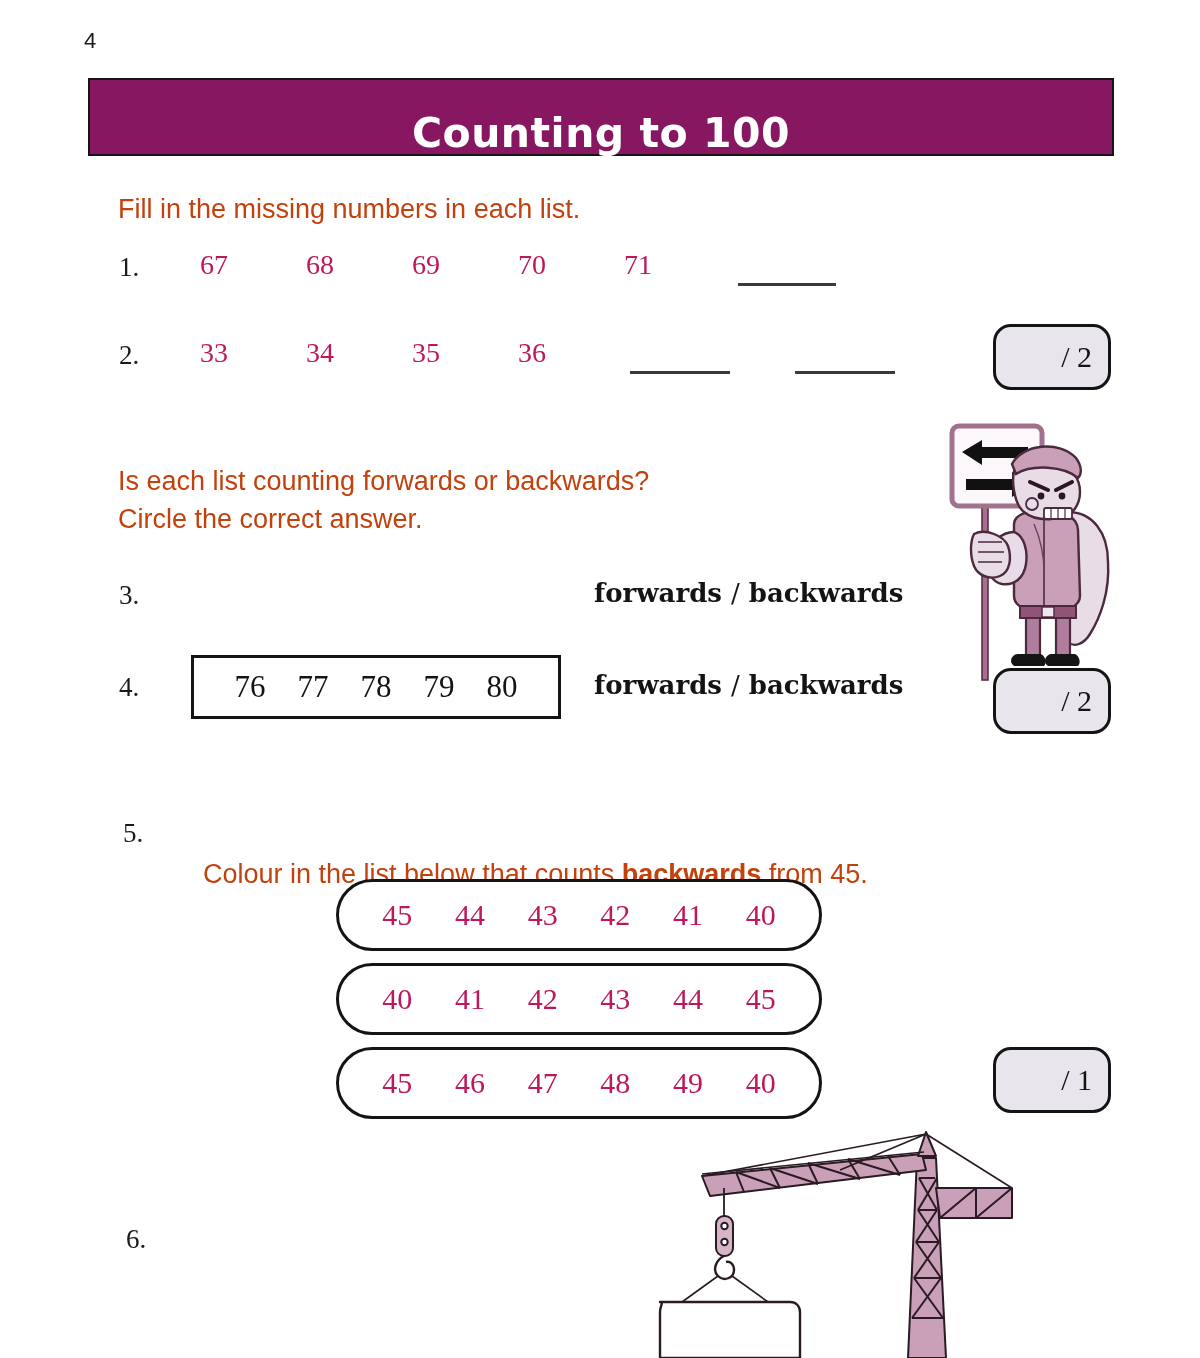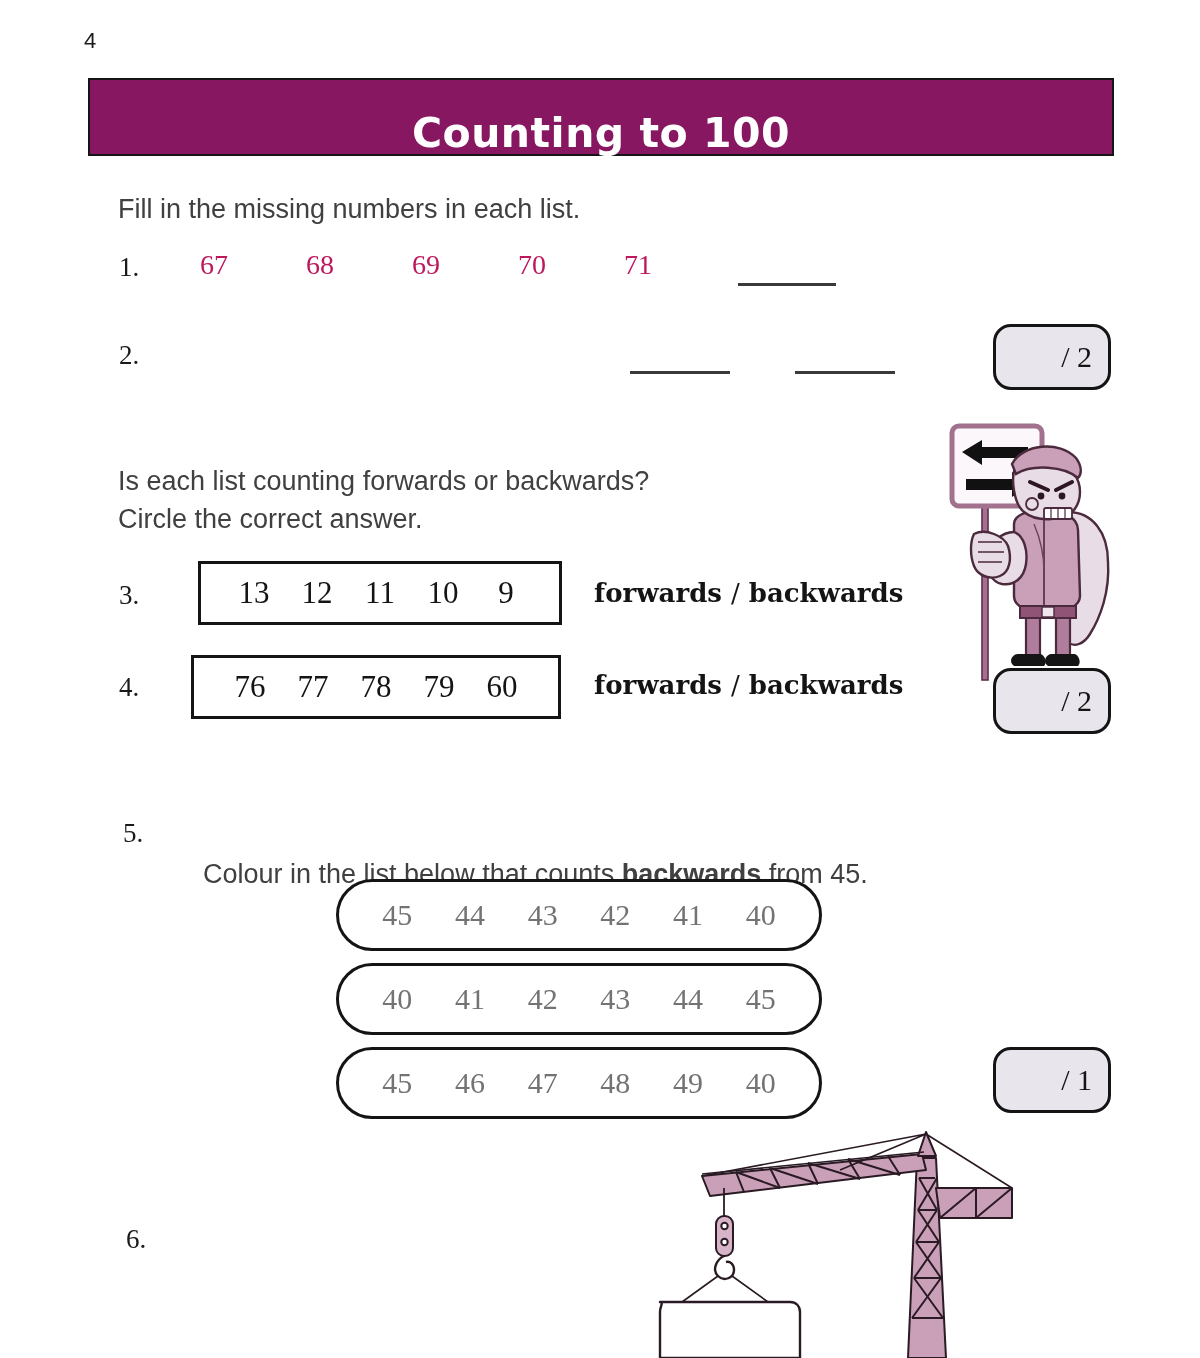--- a/index.html
+++ b/index.html
@@ -54,21 +54,21 @@
     font-size: 41px;
     letter-spacing: 0.5px;
     line-height: 1;
   }
 
   
   .instruction {
     position: absolute;
     font-family: "Liberation Sans", sans-serif;
     font-size: 27px;
-    color: #404040;
+    color: #c2410c;
     line-height: 1.42;
     white-space: pre-line;
   }
 
   .qnum {
     position: absolute;
     font-family: "Liberation Serif", serif;
     font-size: 27px;
     color: #1a1a1a;
   }
@@ -150,21 +150,21 @@
     width: 486px;
     height: 72px;
     border: 3px solid #141414;
     border-radius: 36px;
     background: #ffffff;
     box-sizing: border-box;
     display: flex;
     align-items: center;
     font-family: "Liberation Serif", serif;
     font-size: 30px;
-    color: #737373;
+    color: #be185d;
     padding: 0 22px;
   }
   .pill-box .cell {
     flex: 1 1 0;
     text-align: center;
   }
 
   
   .illus {
     position: absolute;
@@ -184,20 +184,23 @@
 
   <div class="instruction" style="left:118px; top:190px;">Fill in the missing numbers in each list.</div>
 
   <div class="qnum" style="left:119px; top:252px;">1.</div>
   <div class="numrow" style="left:200px; top:249px;">
     <span class="cell" style="width:106px;">67</span><span class="cell" style="width:106px;">68</span><span class="cell" style="width:106px;">69</span><span class="cell" style="width:106px;">70</span><span class="cell" style="width:106px;">71</span>
   </div>
   <div class="blank-line" style="left:738px; top:283px; width:98px;"></div>
 
   <div class="qnum" style="left:119px; top:340px;">2.</div>
+  <div class="numrow" style="left:200px; top:337px;">
+    <span class="cell" style="width:106px;">33</span><span class="cell" style="width:106px;">34</span><span class="cell" style="width:106px;">35</span><span class="cell" style="width:106px;">36</span>
+  </div>
   <div class="blank-line" style="left:630px; top:371px; width:100px;"></div>
   <div class="blank-line" style="left:795px; top:371px; width:100px;"></div>
 
   <div class="score-badge" style="left:993px; top:324px;">/ 2</div>
 
   <div class="instruction" style="left:118px; top:462px;">Is each list counting forwards or backwards?
 Circle the correct answer.</div>
 
   <div class="illus" style="left:940px; top:420px; width:180px; height:270px; z-index:4;">
     <svg width="180" height="270" viewBox="0 0 180 270" xmlns="http://www.w3.org/2000/svg">
@@ -242,38 +245,31 @@
 
       <path d="M86 198 L86 236 L100 236 L100 198 Z" fill="#b07d9c" stroke="#4b2a3d" stroke-width="2.2"></path>
       <path d="M116 198 L116 236 L130 236 L130 198 Z" fill="#b07d9c" stroke="#4b2a3d" stroke-width="2.2"></path>
 
       <path d="M78 234 C72 234 68 242 74 246 L104 246 C108 242 104 234 100 234 Z" fill="#151515"></path>
       <path d="M112 234 C106 234 102 242 108 246 L138 246 C142 242 138 234 134 234 Z" fill="#151515"></path>
     </svg>
   </div>
 
   <div class="qnum" style="left:119px; top:580px;">3.</div>
-  <div class="list-box" style="left:198px; top:561px; width:364px; height:64px;">
-    <span class="cell">13</span>
-      <span class="cell">12</span>
-      <span class="cell">11</span>
-      <span class="cell">10</span>
-      <span class="cell">9</span>
-  </div>
   <div class="fwbw" style="left:594px; top:578px;">
     <span>forwards</span><span class="sep">/</span><span>backwards</span>
   </div>
 
   <div class="qnum" style="left:119px; top:672px;">4.</div>
   <div class="list-box" style="left:191px; top:655px; width:370px; height:64px;">
     <span class="cell">76</span>
       <span class="cell">77</span>
       <span class="cell">78</span>
       <span class="cell">79</span>
-      <span class="cell">60</span>
+      <span class="cell">80</span>
   </div>
   <div class="fwbw" style="left:594px; top:670px;">
     <span>forwards</span><span class="sep">/</span><span>backwards</span>
   </div>
 
   <div class="score-badge" style="left:993px; top:668px;">/ 2</div>
 
   <div class="qnum" style="left:123px; top:818px;">5.</div>
   <div class="instruction" style="left:203px; top:817px;">
     <span>Colour in the list below that counts </span><strong>backwards</strong><span> from 45.</span>

